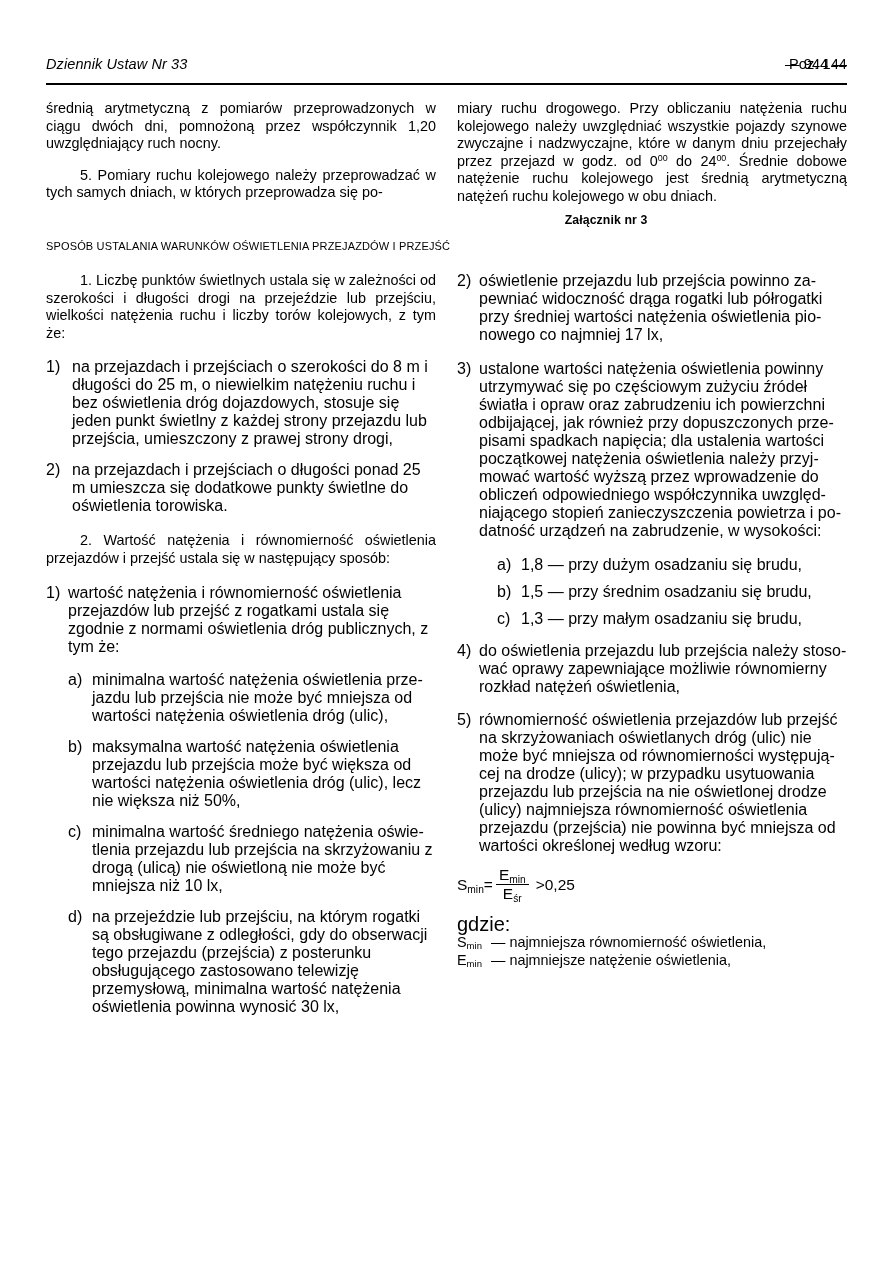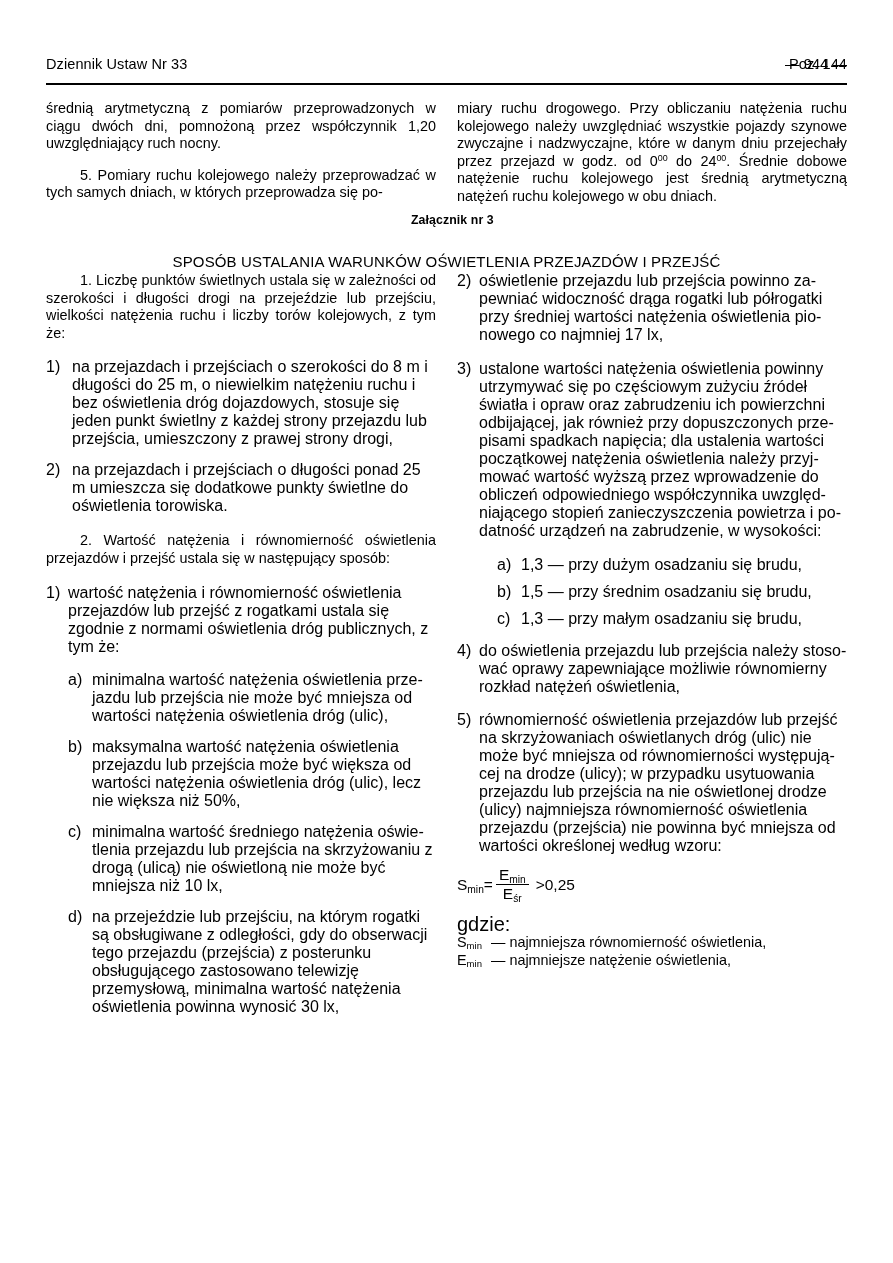--- a/index.html
+++ b/index.html
@@ -30,21 +30,21 @@
     position: absolute;
     left: 46px;
     top: 56px;
     width: 801px;
     display: flex;
     align-items: baseline;
     justify-content: space-between;
     font-size: 14.5px;
     letter-spacing: 0.1px;
   }
-  .runhead-left   { white-space: nowrap; }
+  .runhead-left   { white-space: nowrap; font-style: italic; }
   .runhead-center { white-space: nowrap; position: absolute; left: 0; right: 0; text-align: right; }
   .runhead-right  { white-space: nowrap; margin-left: auto; }
 
   .runrule {
     position: absolute;
     left: 46px;
     top: 83px;
     width: 801px;
     height: 2px;
     background: #000;
@@ -111,34 +111,34 @@
   .lvl2c > .mark   { width: 24px; }
 
   .small-gap { margin-bottom: 9px; }
 
   
   .annex {
     position: absolute;
     left: 411px;
     top: 213px;
     width: 390px;
-    text-align: left;
+    text-align: center;
     font-size: 12.3px;
     font-weight: bold;
     letter-spacing: 0.1px;
   }
 
   
   .doctitle {
     position: absolute;
     left: 46px;
-    top: 253px;
+    top: 240px;
     width: 801px;
-    text-align: center;
-    font-size: 15px;
+    text-align: left;
+    font-size: 11px;
     letter-spacing: 0.15px;
     white-space: nowrap;
   }
 
   
   .formula-wrap {
     margin: 12px 0 14px 0;
     text-align: left;
   }
   .formula {
@@ -256,21 +256,21 @@
         <span class="body">oświetlenie przejazdu lub przejścia powinno za­pewniać widoczność drąga rogatki lub półrogatki przy średniej wartości natężenia oświetlenia pio­nowego co najmniej 17 lx,</span>
       </div>
 
       <div class="item lvl1b" style="margin-bottom:16px;">
         <span class="mark">3)</span>
         <span class="body">ustalone wartości natężenia oświetlenia powinny utrzymywać się po częściowym zużyciu źródeł światła i opraw oraz zabrudzeniu ich powierzchni odbijającej, jak również przy dopuszczonych prze­pisami spadkach napięcia; dla ustalenia wartości początkowej natężenia oświetlenia należy przyj­mować wartość wyższą przez wprowadzenie do obliczeń odpowiedniego współczynnika uwzględ­niającego stopień zanieczyszczenia powietrza i po­datność urządzeń na zabrudzenie, w wysokości:</span>
       </div>
 
       <div class="item lvl2c small-gap">
         <span class="mark">a)</span>
-        <span class="body">1,3 — przy dużym osadzaniu się brudu,</span>
+        <span class="body">1,8 — przy dużym osadzaniu się brudu,</span>
       </div>
 
       <div class="item lvl2c small-gap">
         <span class="mark">b)</span>
         <span class="body">1,5 — przy średnim osadzaniu się brudu,</span>
       </div>
 
       <div class="item lvl2c" style="margin-bottom:14px;">
         <span class="mark">c)</span>
         <span class="body">1,3 — przy małym osadzaniu się brudu,</span>

